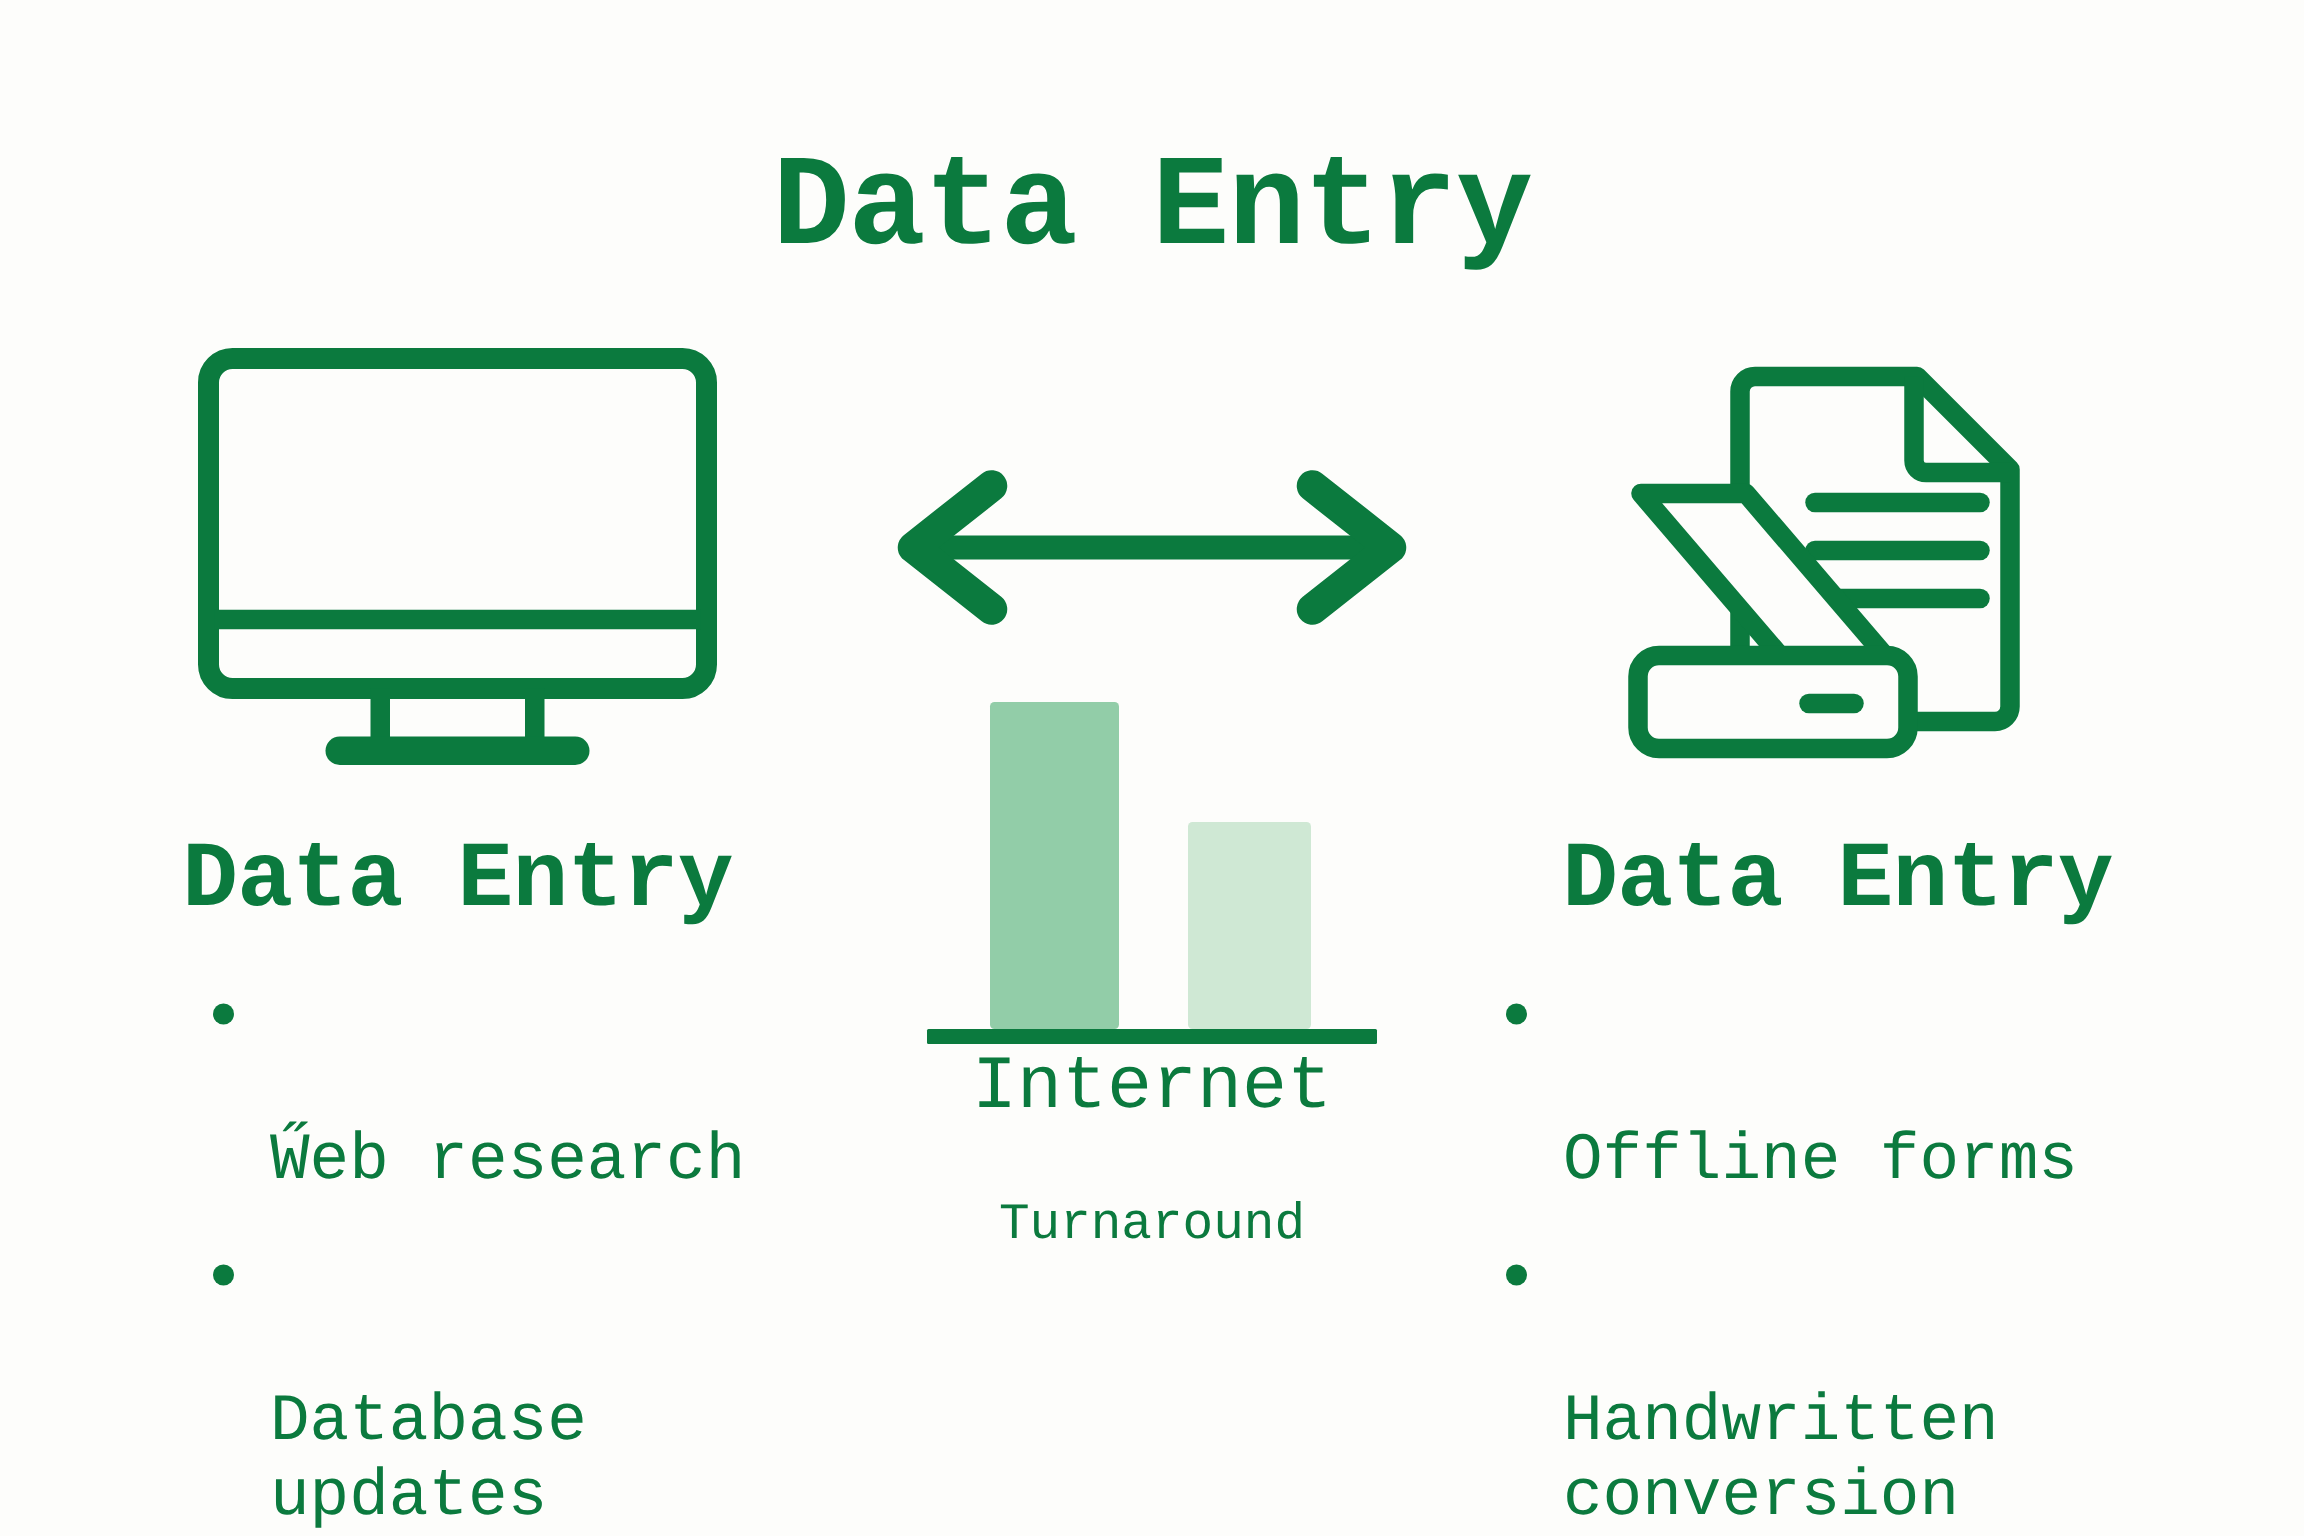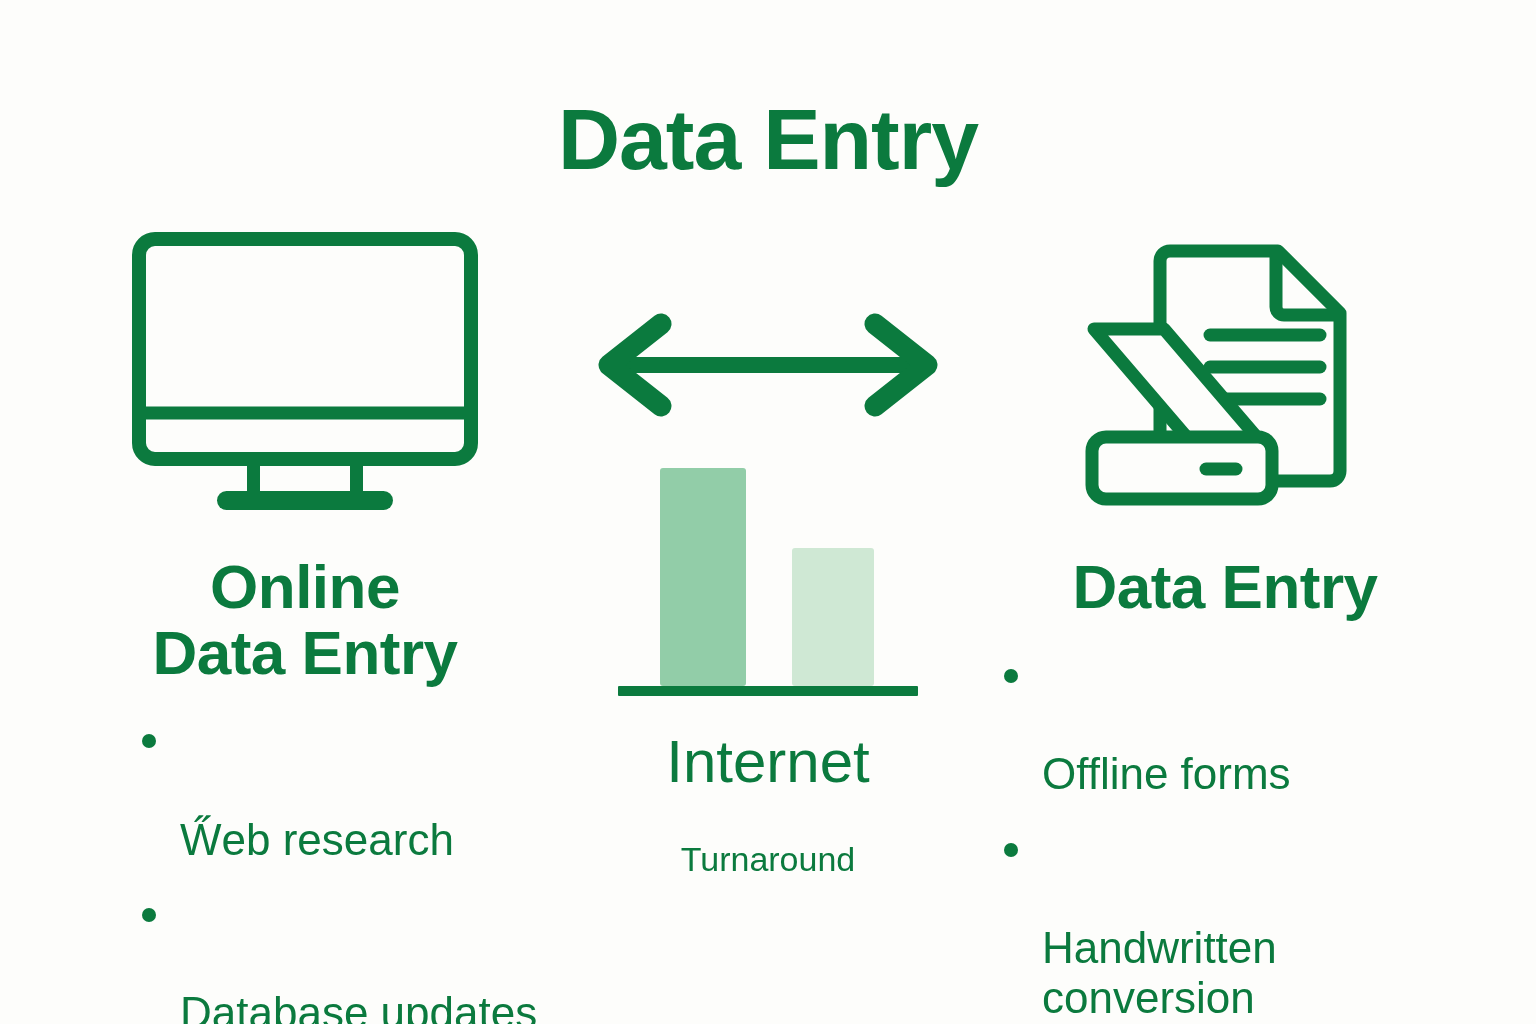--- a/index.html
+++ b/index.html
@@ -13,20 +13,21 @@
     height: 1024px;
     overflow: hidden;
     font-family: "Liberation Sans", sans-serif;
     color: #0b7a3e;
     position: relative;
   }
   .stage {
     position: relative;
     width: 1408px;
     height: 1024px;
+    font-family: Liberation Mono, monospace;
   }
 
   
   .title {
     position: absolute;
     left: 0;
     top: 96px;
     width: 1536px;
     text-align: center;
     font-size: 86px;
@@ -116,23 +117,23 @@
     position: absolute;
     left: 0;
     bottom: 0;
     width: 300px;
     height: 10px;
     background: #0b7a3e;
     border-radius: 1px;
   }
   .center-label {
     text-align: center;
-    font-size: 60px;
+    font-size: 50px;
     line-height: 1.1;
-    margin-top: 33px;
+    margin-top: 2px;
     color: #0b7a3e;
   }
   .center-label.sub {
     font-size: 34px;
     margin-top: 46px;
   }
 </style>
 </head>
 <body>
 
@@ -146,21 +147,20 @@
       <svg width="360" height="290" viewBox="0 0 360 290" fill="none" aria-hidden="true">
         <rect x="14" y="14" width="332" height="220" rx="16" ry="16" stroke="#0b7a3e" stroke-width="14" fill="none"></rect>
         <line x1="18" y1="188" x2="342" y2="188" stroke="#0b7a3e" stroke-width="13"></line>
         <rect x="122" y="234" width="13" height="46" fill="#0b7a3e"></rect>
         <rect x="225" y="234" width="13" height="46" fill="#0b7a3e"></rect>
         <rect x="92" y="266" width="176" height="19" rx="9.5" fill="#0b7a3e"></rect>
       </svg>
     </div>
 
     <div class="col-heading">
-      <div>Online</div>
       <div>Data Entry</div>
     </div>
 
     <ul class="bullet-list">
       <li>
         <span class="dot"></span>
         <span>W̋eb research</span>
       </li>
       <li>
         <span class="dot"></span>

